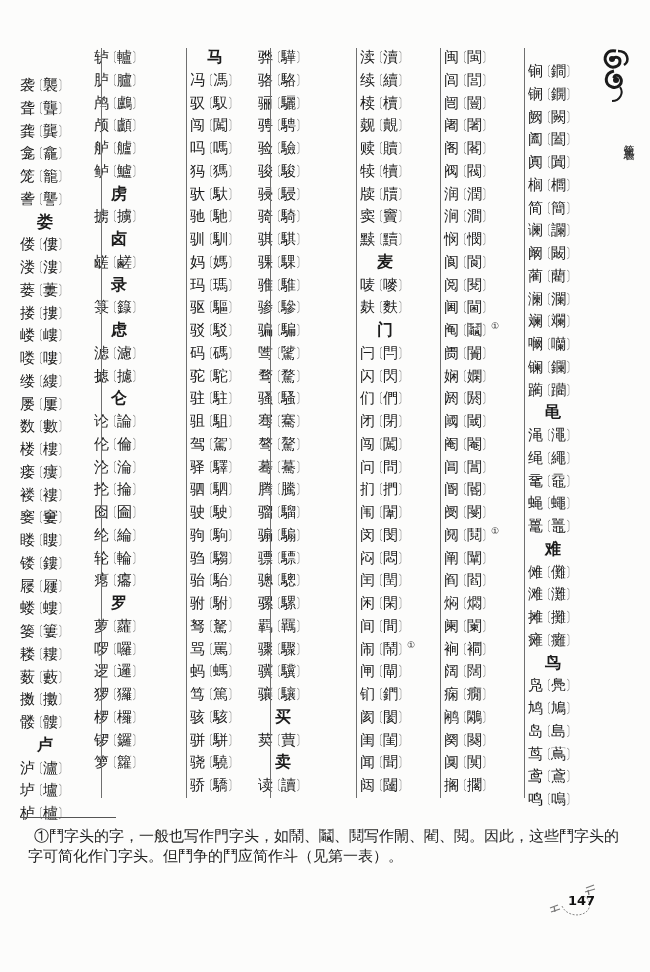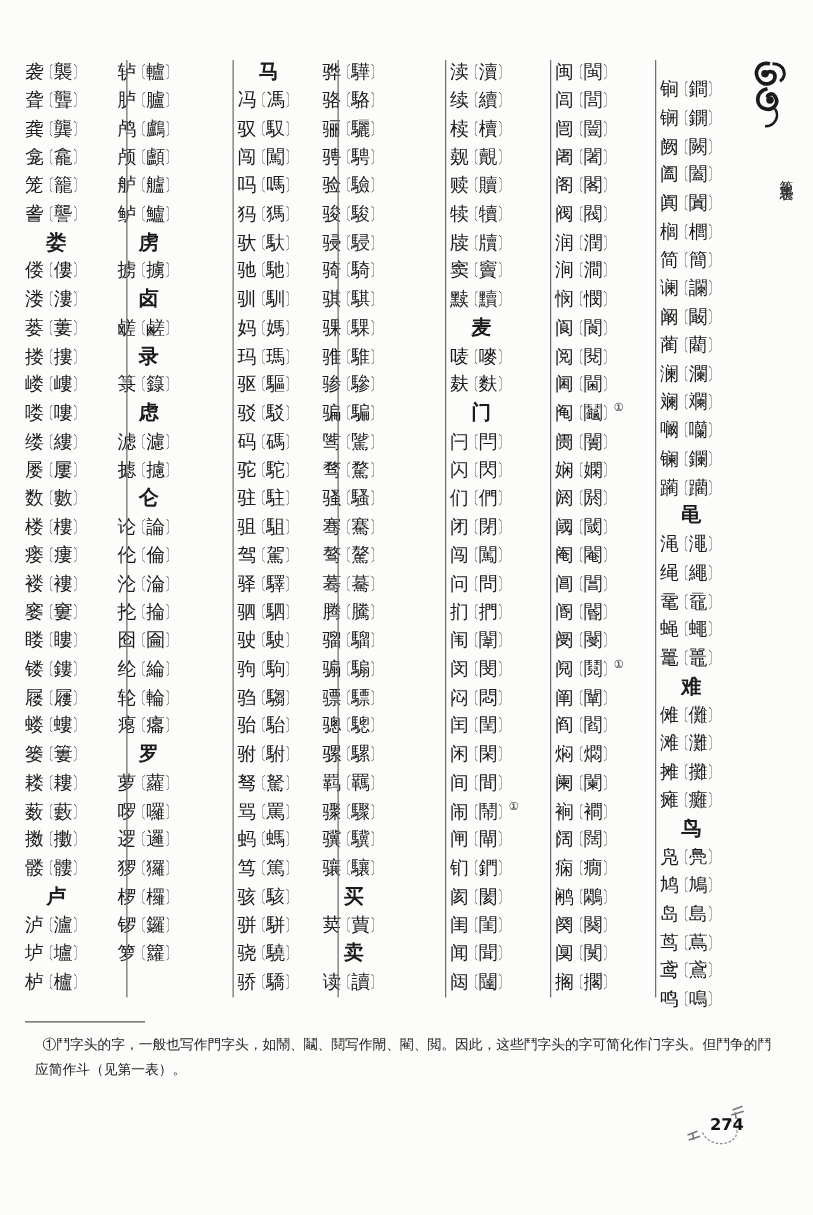--- a/index.html
+++ b/index.html
@@ -3,21 +3,21 @@
 <meta charset="utf-8">
 <style>
   html, body { margin:0; padding:0; }
   body {
     width:650px; height:972px; overflow:hidden; position:relative;
     background:#fcfcfb; color:#1b1b1b;
     font-family:"DejaVu Serif", "Liberation Serif", serif;
   }
   #columns { position:absolute; left:0; top:46px; width:650px; height:760px; }
   .col { position:absolute; top:0; width:82px; }
-  .col.c0 { left:20px; }
+  .col.c0 { left:20px;margin-top:28px; }
   .col.c1 { left:94px; }
   .col.c2 { left:190px; }
   .col.c3 { left:258px; }
   .col.c4 { left:360px; }
   .col.c5 { left:444px; }
   .col.c6 { left:528px;margin-top:14px; }
   .sep { position:absolute; top:48px; height:750px; width:1px; background:#6f6f6f; }
   .sep.s1 { left:101px; } .sep.s2 { left:186px; } .sep.s3 { left:270px; }
   .sep.s4 { left:356px; } .sep.s5 { left:440px; } .sep.s6 { left:524px; }
   .row { height:22.75px; line-height:22.75px; white-space:nowrap; font-size:15px; }
@@ -30,21 +30,21 @@
   .row sup { font-size:9px; line-height:0; vertical-align:6px; margin-left:1px; }
   #ornament { position:absolute; left:598px; top:47px; width:36px; height:56px; }
   #side-title {
     position:absolute; left:620px; top:136px; font-size:11px;
     writing-mode:vertical-rl; letter-spacing:1px; color:#333;
     font-family:"DejaVu Sans", "Liberation Sans", sans-serif;
   }
   #footnote-rule { position:absolute; left:20px; top:817px; width:96px; height:1px; background:#555; }
   #footnote {
     position:absolute; left:28px; top:826px; width:592px;
-    font-size:11px; line-height:20px; color:#222; text-indent:6px;
+    font-size:15px; line-height:20px; color:#222; text-indent:6px;
   }
   #page-number-wrap { position:absolute; left:548px; top:884px; width:60px; height:40px; }
   #page-number {
     position:absolute; left:20px; top:9px; font-size:13px; font-weight:bold;
     font-family:"DejaVu Sans", "Liberation Sans", sans-serif; color:#111;
   }
   #page-ornament { position:absolute; left:0; top:0; width:60px; height:40px; }
 </style>
 </head>
 <body>
@@ -316,14 +316,14 @@
 
 <div id="footnote-rule"></div>
 <div id="footnote">①鬥字头的字，一般也写作門字头，如鬧、鬮、鬩写作閙、閵、閲。因此，这些鬥字头的字可简化作门字头。但鬥争的鬥应简作斗（见第一表）。</div>
 
 <div id="page-number-wrap">
   <svg id="page-ornament" viewBox="0 0 60 40">
     <path d="M14 22 C18 32 34 34 40 26 C44 20 40 12 34 12" fill="none" stroke="#888" stroke-width="1" stroke-dasharray="2 1.5"></path>
     <path d="M38 4 l8 -3 M37 8 l10 -3 M40 6 l1 5" stroke="#777" stroke-width="1.3"></path>
     <path d="M2 24 l8 -3 M3 28 l9 -3 M6 22 l1 6" stroke="#777" stroke-width="1.3"></path>
   </svg>
-  <div id="page-number">274</div>
+  <div id="page-number">147</div>
 </div>
 
 </body></html>

